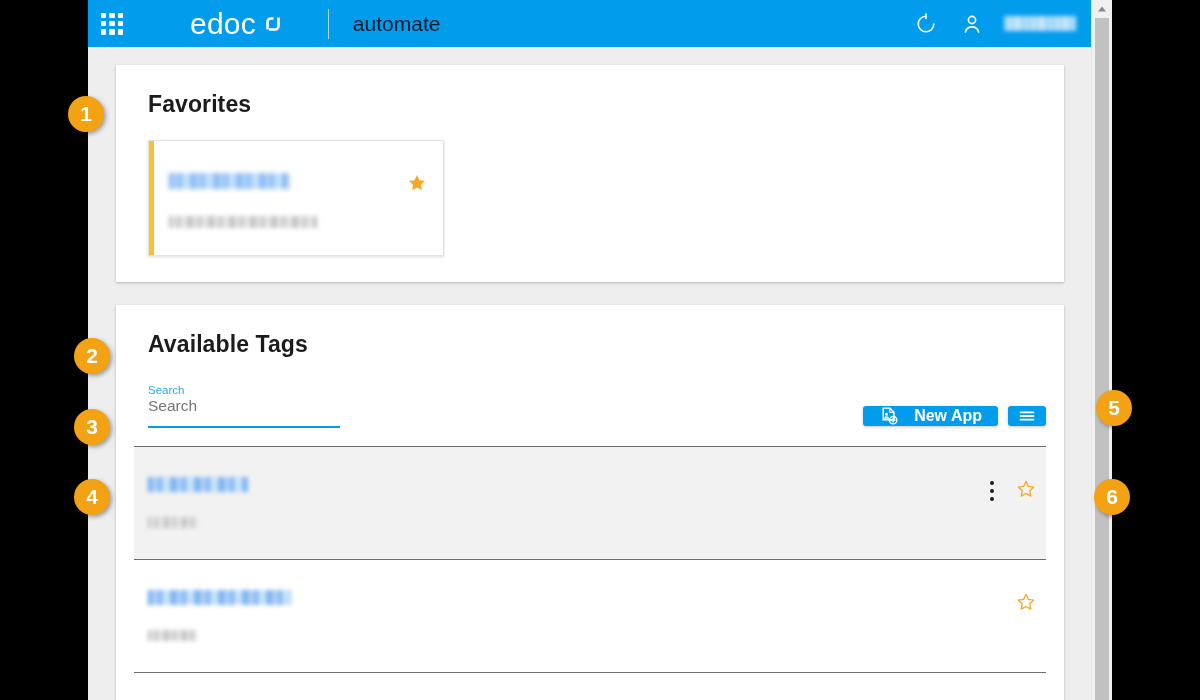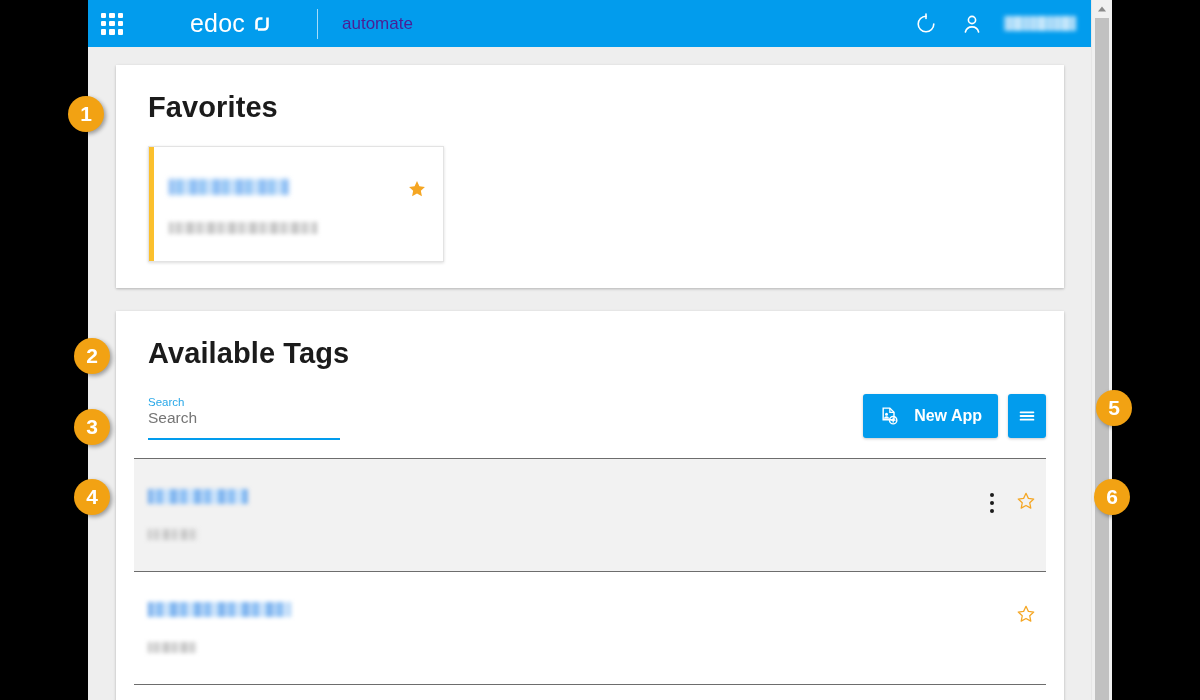--- a/index.html
+++ b/index.html
@@ -32,28 +32,28 @@
     cursor: pointer;
   }
   .grid-glyph { width: 22px; height: 22px; display: grid;
     grid-template-columns: repeat(3, 1fr); grid-template-rows: repeat(3, 1fr); gap: 3px; }
   .grid-glyph i { background: #ffffff; display:block; border-radius:1px; }
 
   .brand {
     display: flex; align-items: center; gap: 6px;
     margin-left: 58px;
   }
-  .brand-text { color: #fff; font-size: 25px; letter-spacing: .2px; font-weight: 400; }
+  .brand-text { color: #fff; font-size: 30px; letter-spacing: .2px; font-weight: 400; }
   .brand-mark { display:block; }
 
   .divider-v {
     width: 1px; height: 30px; background: rgba(255,255,255,.65);
     margin-left: 44px; margin-right: 24px;
   }
-  .product { color: #4c1d95; font-size: 17px; font-weight: 400; }
+  .product { color: #0f172a; font-size: 21px; font-weight: 400; }
 
   .appbar-right {
     margin-left: auto; display: flex; align-items: center; gap: 18px;
     padding-right: 16px;
   }
   .icon-btn { width: 28px; height: 28px; display:flex; align-items:center; justify-content:center; cursor:pointer; }
   .username-blur {
     width: 72px; height: 15px; border-radius: 1px;
     background: repeating-linear-gradient(90deg,
       #8fd0f7 0px, #cfe9fb 5px, #a8dcfa 9px, #e3f2fd 14px, #9ad5f8 19px, #d6ecfb 24px);
@@ -79,21 +79,21 @@
   .card {
     position: relative;
     margin: 0 28px;
     background: #ffffff;
     box-shadow: 0 1px 3px rgba(0,0,0,.16), 0 1px 2px rgba(0,0,0,.10);
   }
   .card.favorites { margin-top: 18px; padding: 22px 18px 26px 18px; }
   .card.apps { margin-top: 23px; padding: 22px 18px 0 18px; min-height: 420px; }
 
   .section-title {
-    font-size: 29px; font-weight: bold; color: #1b1b1b;
+    font-size: 23px; font-weight: bold; color: #1b1b1b;
     letter-spacing: .1px; margin: 4px 0 0 14px;
   }
 
   
   .fav-row { margin-top: 22px; padding-left: 14px; }
   .fav-tile {
     position: relative; width: 296px; height: 116px;
     background: #ffffff;
     border: 1px solid #e3e3e3;
     box-shadow: 0 1px 3px rgba(0,0,0,.14);
@@ -142,21 +142,21 @@
     width: 0; height: 0;
     border-left: 5px solid transparent; border-right: 5px solid transparent;
     border-top: 6px solid #6f6f6f;
     cursor: pointer;
   }
 
   .toolbar-spacer { flex: 1; }
 
   .btn {
     display: inline-flex; align-items: center; gap: 15px;
-    height: 44px; padding: 0 16px;
+    height: 20px; padding: 0 16px;
     background: #029ced; color: #fff;
     border: none; border-radius: 3px;
     font-size: 16px; font-weight: bold;
     font-family: "Liberation Sans", sans-serif;
     box-shadow: 0 1px 3px rgba(0,0,0,.22);
     cursor: pointer; white-space: nowrap;
   }
   .btn + .btn { margin-left: 10px; }
   .btn-icon-only { padding: 0; width: 38px; justify-content: center; }
   .btn-row { display:flex; align-items:center; margin-bottom: 2px; }

